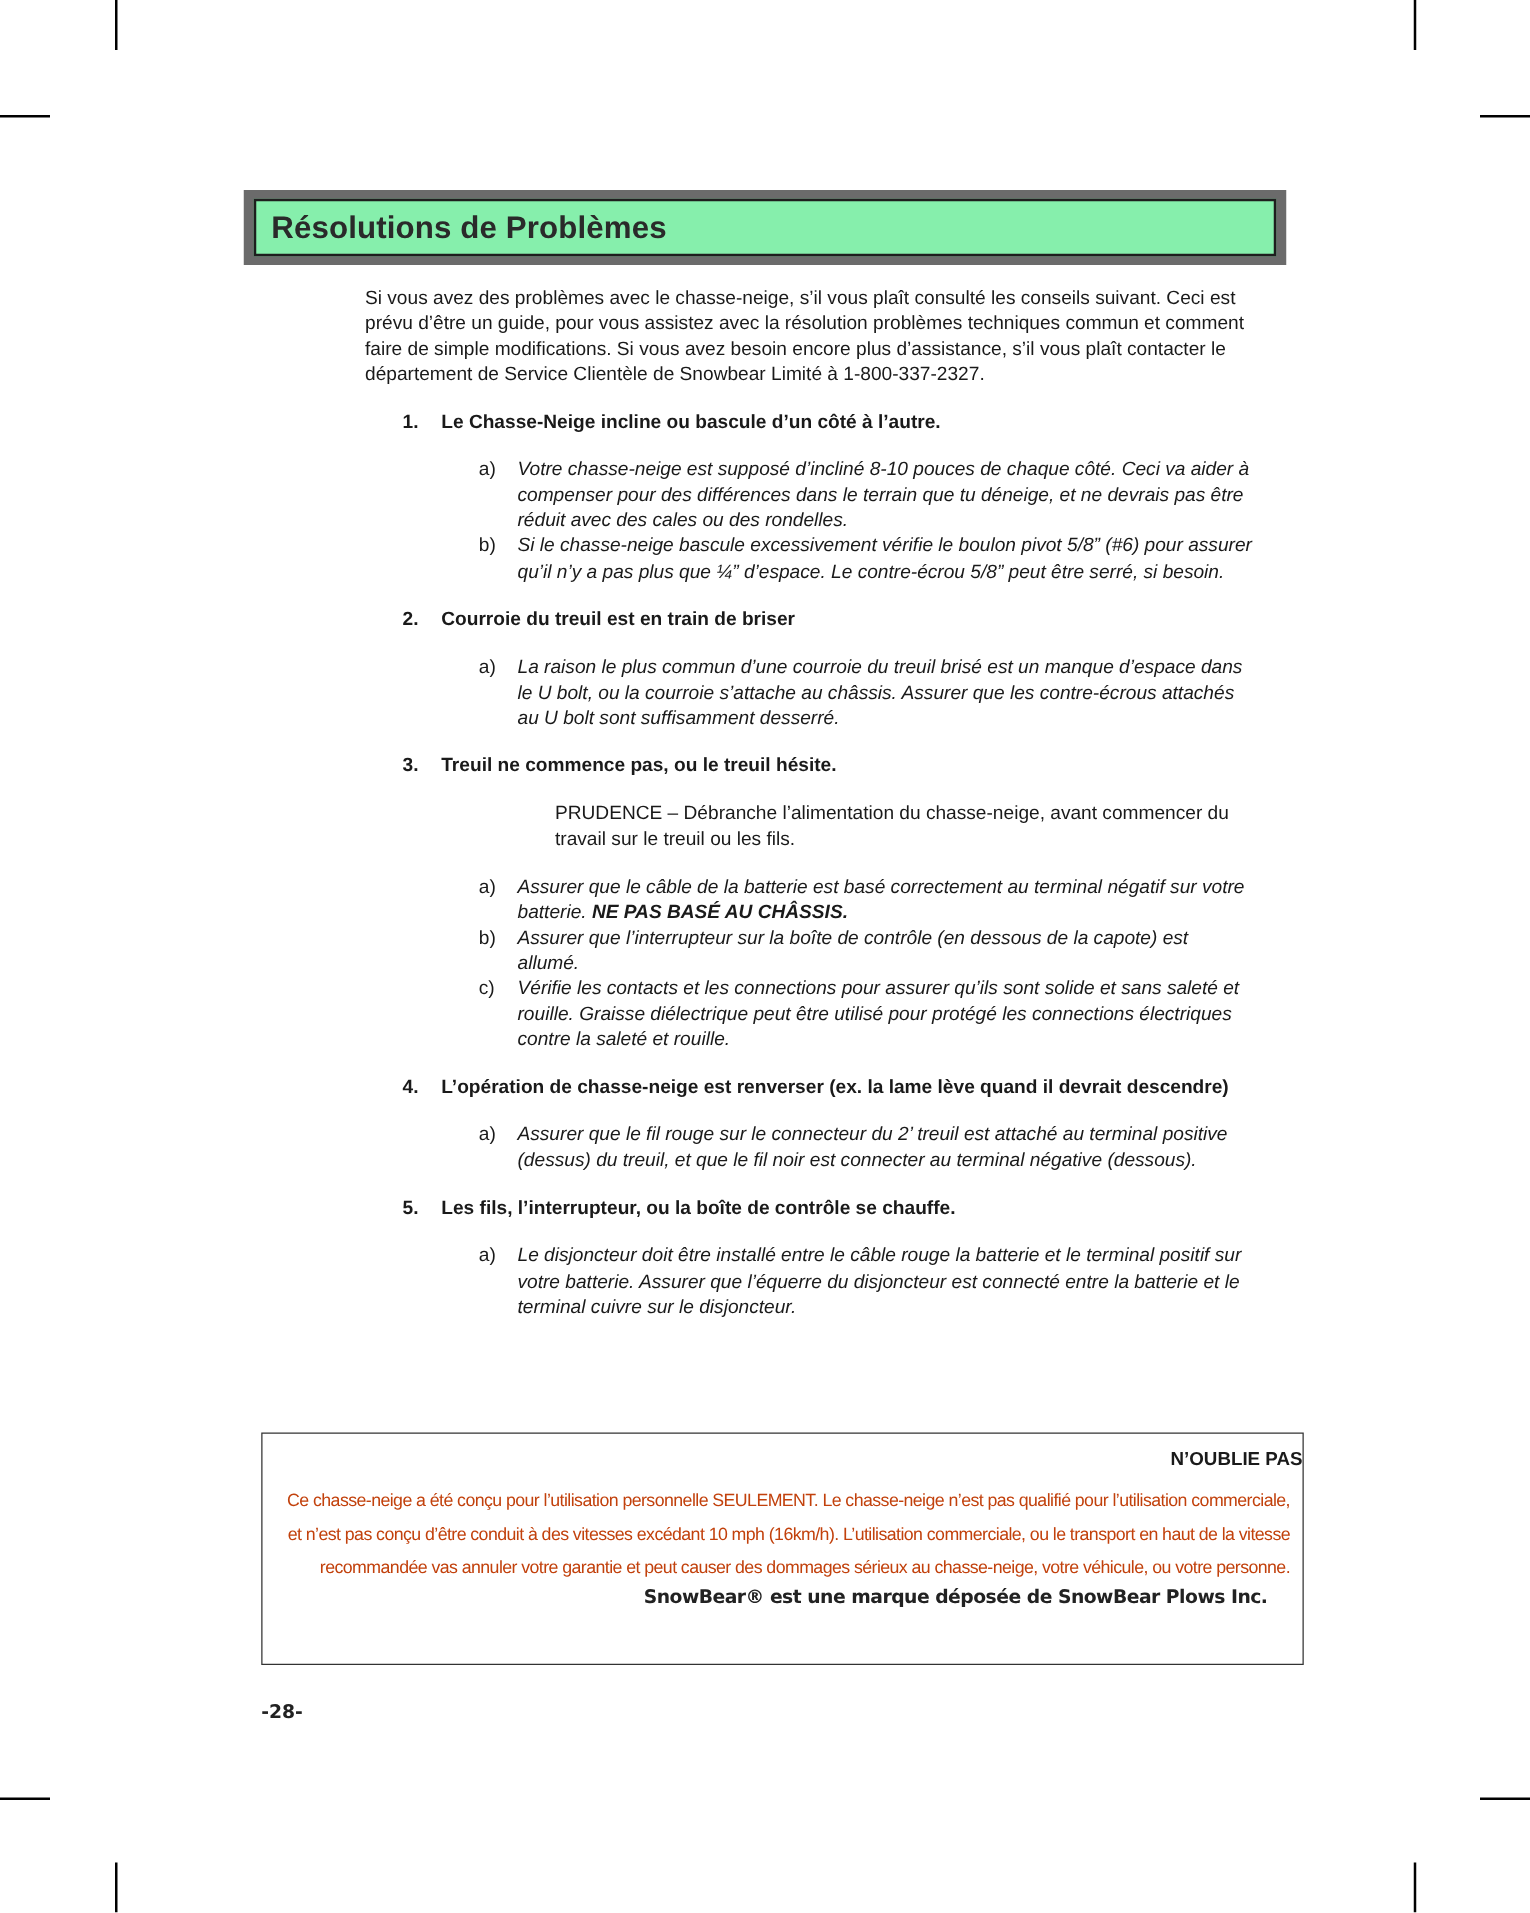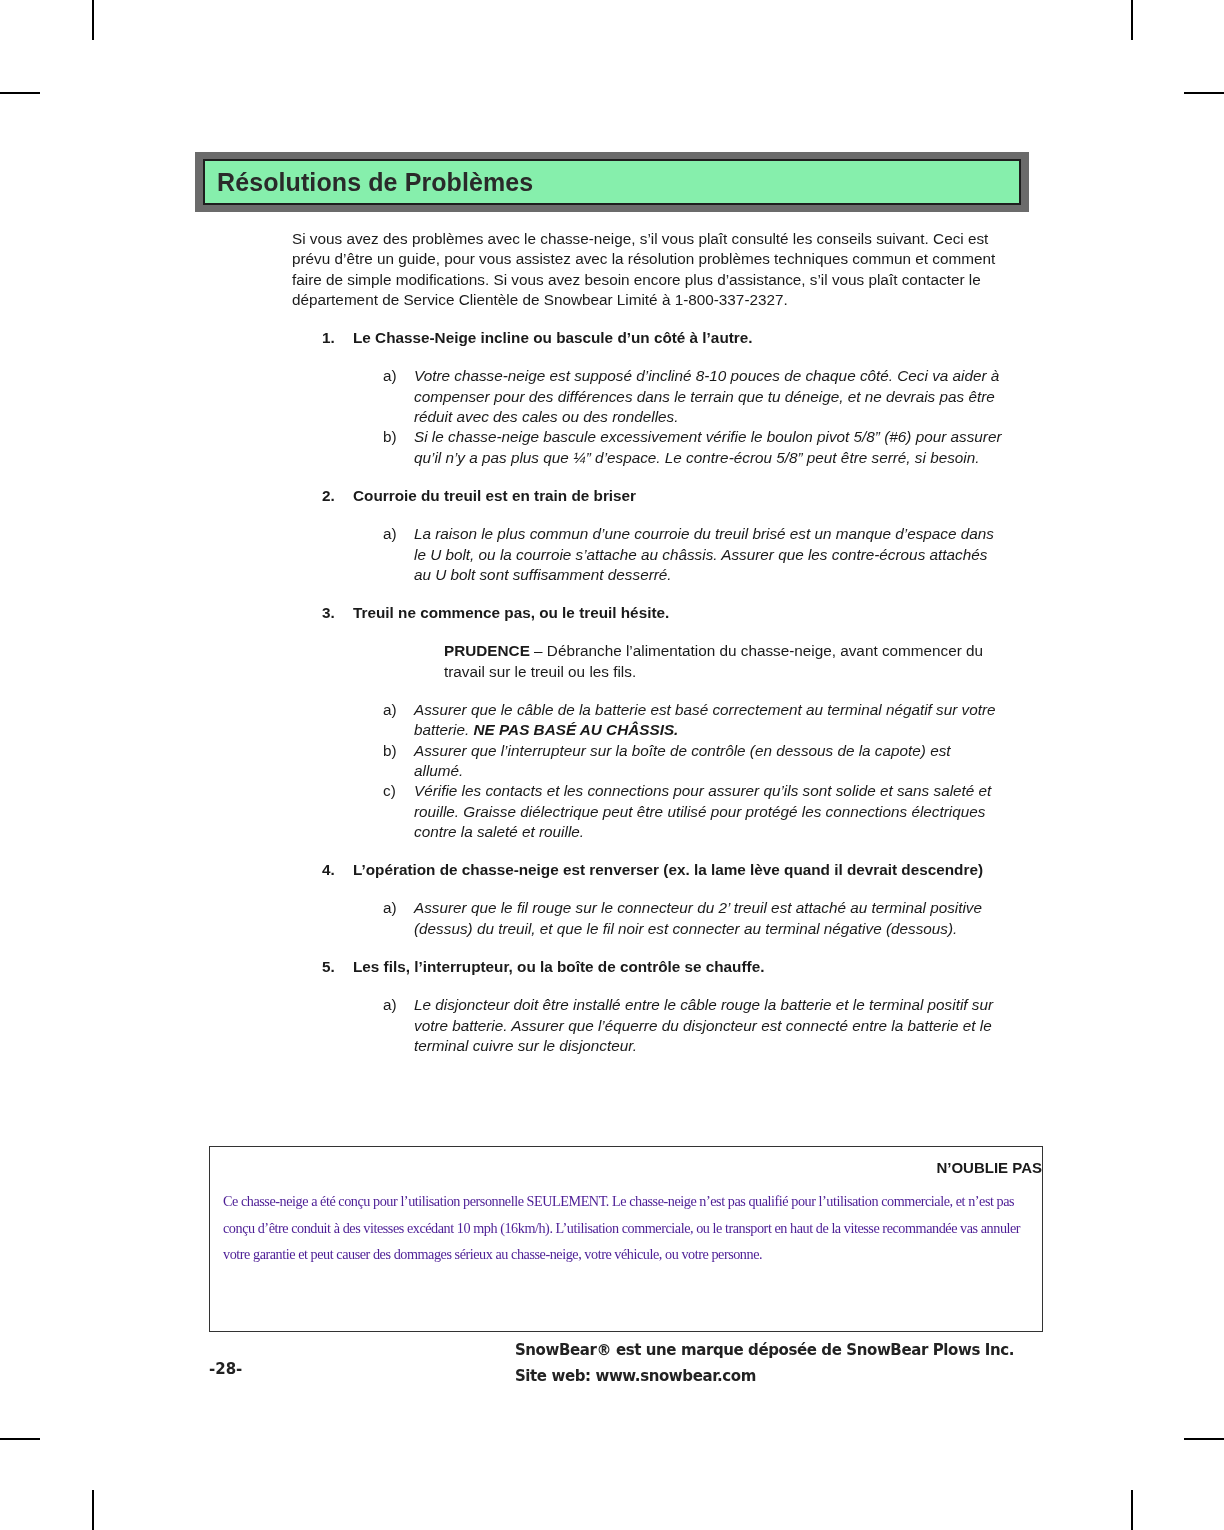--- a/index.html
+++ b/index.html
@@ -19,29 +19,29 @@
   .intro { margin: 0 0 18px 0; }
   .section { margin: 0 0 18px 0; }
   .sec-head { display: flex; font-weight: bold; margin: 0 0 18px 30px; }
   .sec-num { width: 31px; flex: 0 0 31px; }
   .sec-title { flex: 1; }
   .items { margin-left: 91px; }
   .item { display: flex; }
   .item-letter { width: 31px; flex: 0 0 31px; }
   .item-text { flex: 1; font-style: italic; }
   .caution { margin: 0 0 18px 152px; }
-  .caution b { font-weight: bold; }
+  .caution b { font-weight: normal; }
 
   .notice { position: absolute; left: 209px; top: 1146px; width: 834px; height: 186px;
             border: 1.5px solid #333; box-sizing: border-box; }
   .notice-title { text-align: right; font-weight: bold; font-size: 15px; margin-top: 12px; }
-  .notice-text { font-family: Liberation Serif, serif; font-size: 14.2px; line-height: 26.5px;
-                 padding: 12px 10px 0 13px; letter-spacing: -0.45px; color: #4c1d95; }
+  .notice-text { font-family: Liberation Sans, sans-serif; font-size: 14.2px; line-height: 26.5px;
+                 padding: 12px 10px 0 13px; letter-spacing: -0.45px; color: #c2410c; text-align: right; }
 
-  .footer-right { position: absolute; right: 210px; top: 1337px; text-align: left;
+  .footer-right { position: absolute; right: 210px; top: 1264px; text-align: center;
                   font-family: "DejaVu Sans", sans-serif; font-weight: bold; font-size: 15px; line-height: 26px;
                   letter-spacing: -0.4px; color: #222; }
   .page-num { position: absolute; left: 209px; top: 1360px; font-family: "DejaVu Sans", sans-serif;
               font-weight: bold; font-size: 15px; color: #222; }
 </style>
 </head>
 <body>
 
 <div class="crop v" style="left:92px; top:0;"></div>
 <div class="crop h" style="left:0; top:92px;"></div>
@@ -142,15 +142,14 @@
   </div>
 </div>
 
 <div class="notice">
   <div class="notice-title">N’OUBLIE PAS</div>
   <div class="notice-text">Ce chasse-neige a été conçu pour l’utilisation personnelle SEULEMENT. Le chasse-neige n’est pas qualifié pour l’utilisation commerciale, et n’est pas conçu d’être conduit à des vitesses excédant 10 mph (16km/h). L’utilisation commerciale, ou le transport en haut de la vitesse recommandée vas annuler votre garantie et peut causer des dommages sérieux au chasse-neige, votre véhicule, ou votre personne.</div>
 </div>
 
 <div class="footer-right">
   <div>SnowBear® est une marque déposée de SnowBear Plows Inc.</div>
-  <div>Site web: www.snowbear.com</div>
 </div>
 <div class="page-num">-28-</div>
 
 </body></html>

